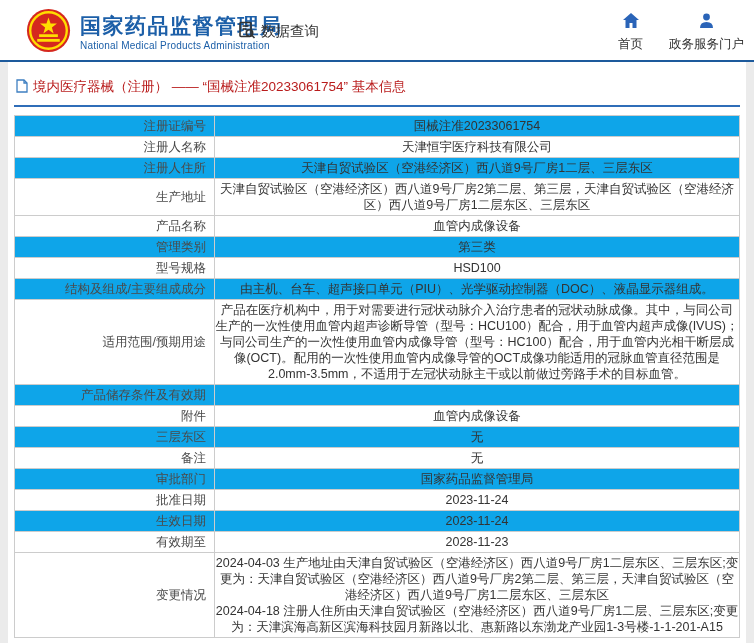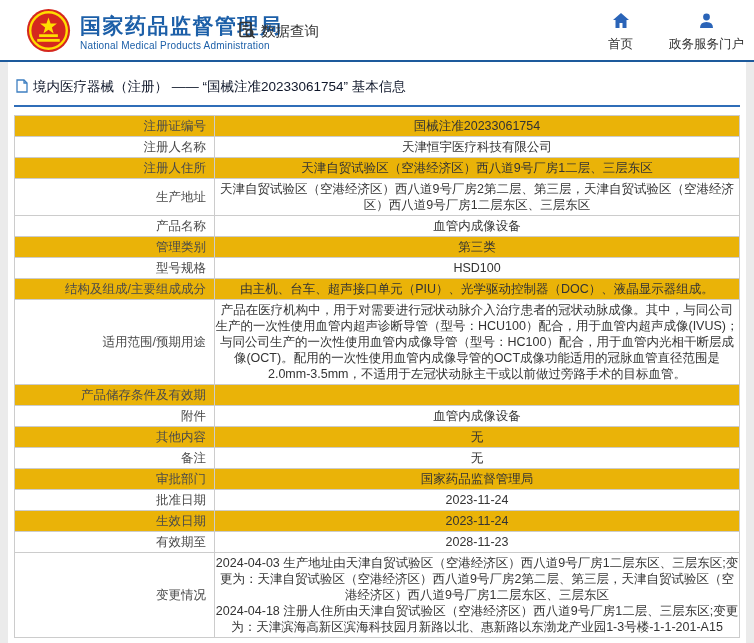--- a/index.html
+++ b/index.html
@@ -9,39 +9,39 @@
   
   .header { position:relative; width:754px; height:62px; background:#fff;
     border-bottom:2px solid #1d5a9c; }
   .logo { position:absolute; left:26px; top:8px; display:flex; align-items:center; cursor:pointer; }
   .logo-emblem { width:45px; height:45px; flex:0 0 auto; }
   .logo-titles { margin-left:9px; }
   .logo-zh { font-size:21px; font-weight:bold; color:#1c5fa8; letter-spacing:1.5px; line-height:24px; }
   .logo-en { font-size:10px; color:#1c5fa8; letter-spacing:0.2px; margin-top:2px; }
   .dataquery { position:absolute; left:237px; top:20px; display:flex; align-items:center;
     gap:4px; color:#333; font-size:14.5px; font-weight:400; cursor:pointer; }
-  .hnav { position:absolute; right:10px; top:13px; display:flex; gap:36px; }
+  .hnav { position:absolute; right:10px; top:13px; display:flex; gap:26px; }
   .hnav-item { display:flex; flex-direction:column; align-items:center; cursor:pointer; }
   .hnav-item .lbl { font-size:12.5px; color:#333; margin-top:4px; white-space:nowrap; }
 
   
   .page { padding:0 8px; }
   .content { background:#fff; min-height:581px; padding:14px 6px 0 6px; }
 
   .breadcrumb { display:flex; align-items:center; gap:5px; padding:2px 2px 9px 2px;
-    border-bottom:2px solid #2f6db8; color:#0f172a; font-size:13.5px; }
+    border-bottom:2px solid #2f6db8; color:#b91c1c; font-size:13.5px; }
 
   
   table.info { width:100%; border-collapse:collapse; margin-top:8px; table-layout:fixed;
     font-size:12.5px; color:#333; }
   table.info td { border:1px solid #ccc; vertical-align:middle; }
   td.cell-label { width:200px; text-align:right; padding:2px 8px; color:#4a4a4a; }
   td.cell-value { padding:2px 0; white-space:pre-line; line-height:16px;text-align:center; }
   td.cell-label { line-height:16px; }
-  tr.shaded td { background:#eab308; }
+  tr.shaded td { background:#0ea5e9; }
 </style>
 </head>
 <body>
 
 <div class="header">
   <div class="logo">
     <span>
       <svg class="logo-emblem" viewBox="0 0 48 48">
         <circle cx="24" cy="24" r="23" fill="#d5281e"></circle>
         <circle cx="24" cy="24" r="19.5" fill="none" stroke="#ffde00" stroke-width="2.5"></circle>
@@ -143,21 +143,21 @@
         </tr>
         <tr class="shaded">
           <td class="cell-label">产品储存条件及有效期</td>
           <td class="cell-value"></td>
         </tr>
         <tr>
           <td class="cell-label">附件</td>
           <td class="cell-value">血管内成像设备</td>
         </tr>
         <tr class="shaded">
-          <td class="cell-label">其他内容</td>
+          <td class="cell-label">三层东区</td>
           <td class="cell-value">无</td>
         </tr>
         <tr>
           <td class="cell-label">备注</td>
           <td class="cell-value">无</td>
         </tr>
         <tr class="shaded">
           <td class="cell-label">审批部门</td>
           <td class="cell-value">国家药品监督管理局</td>
         </tr>

